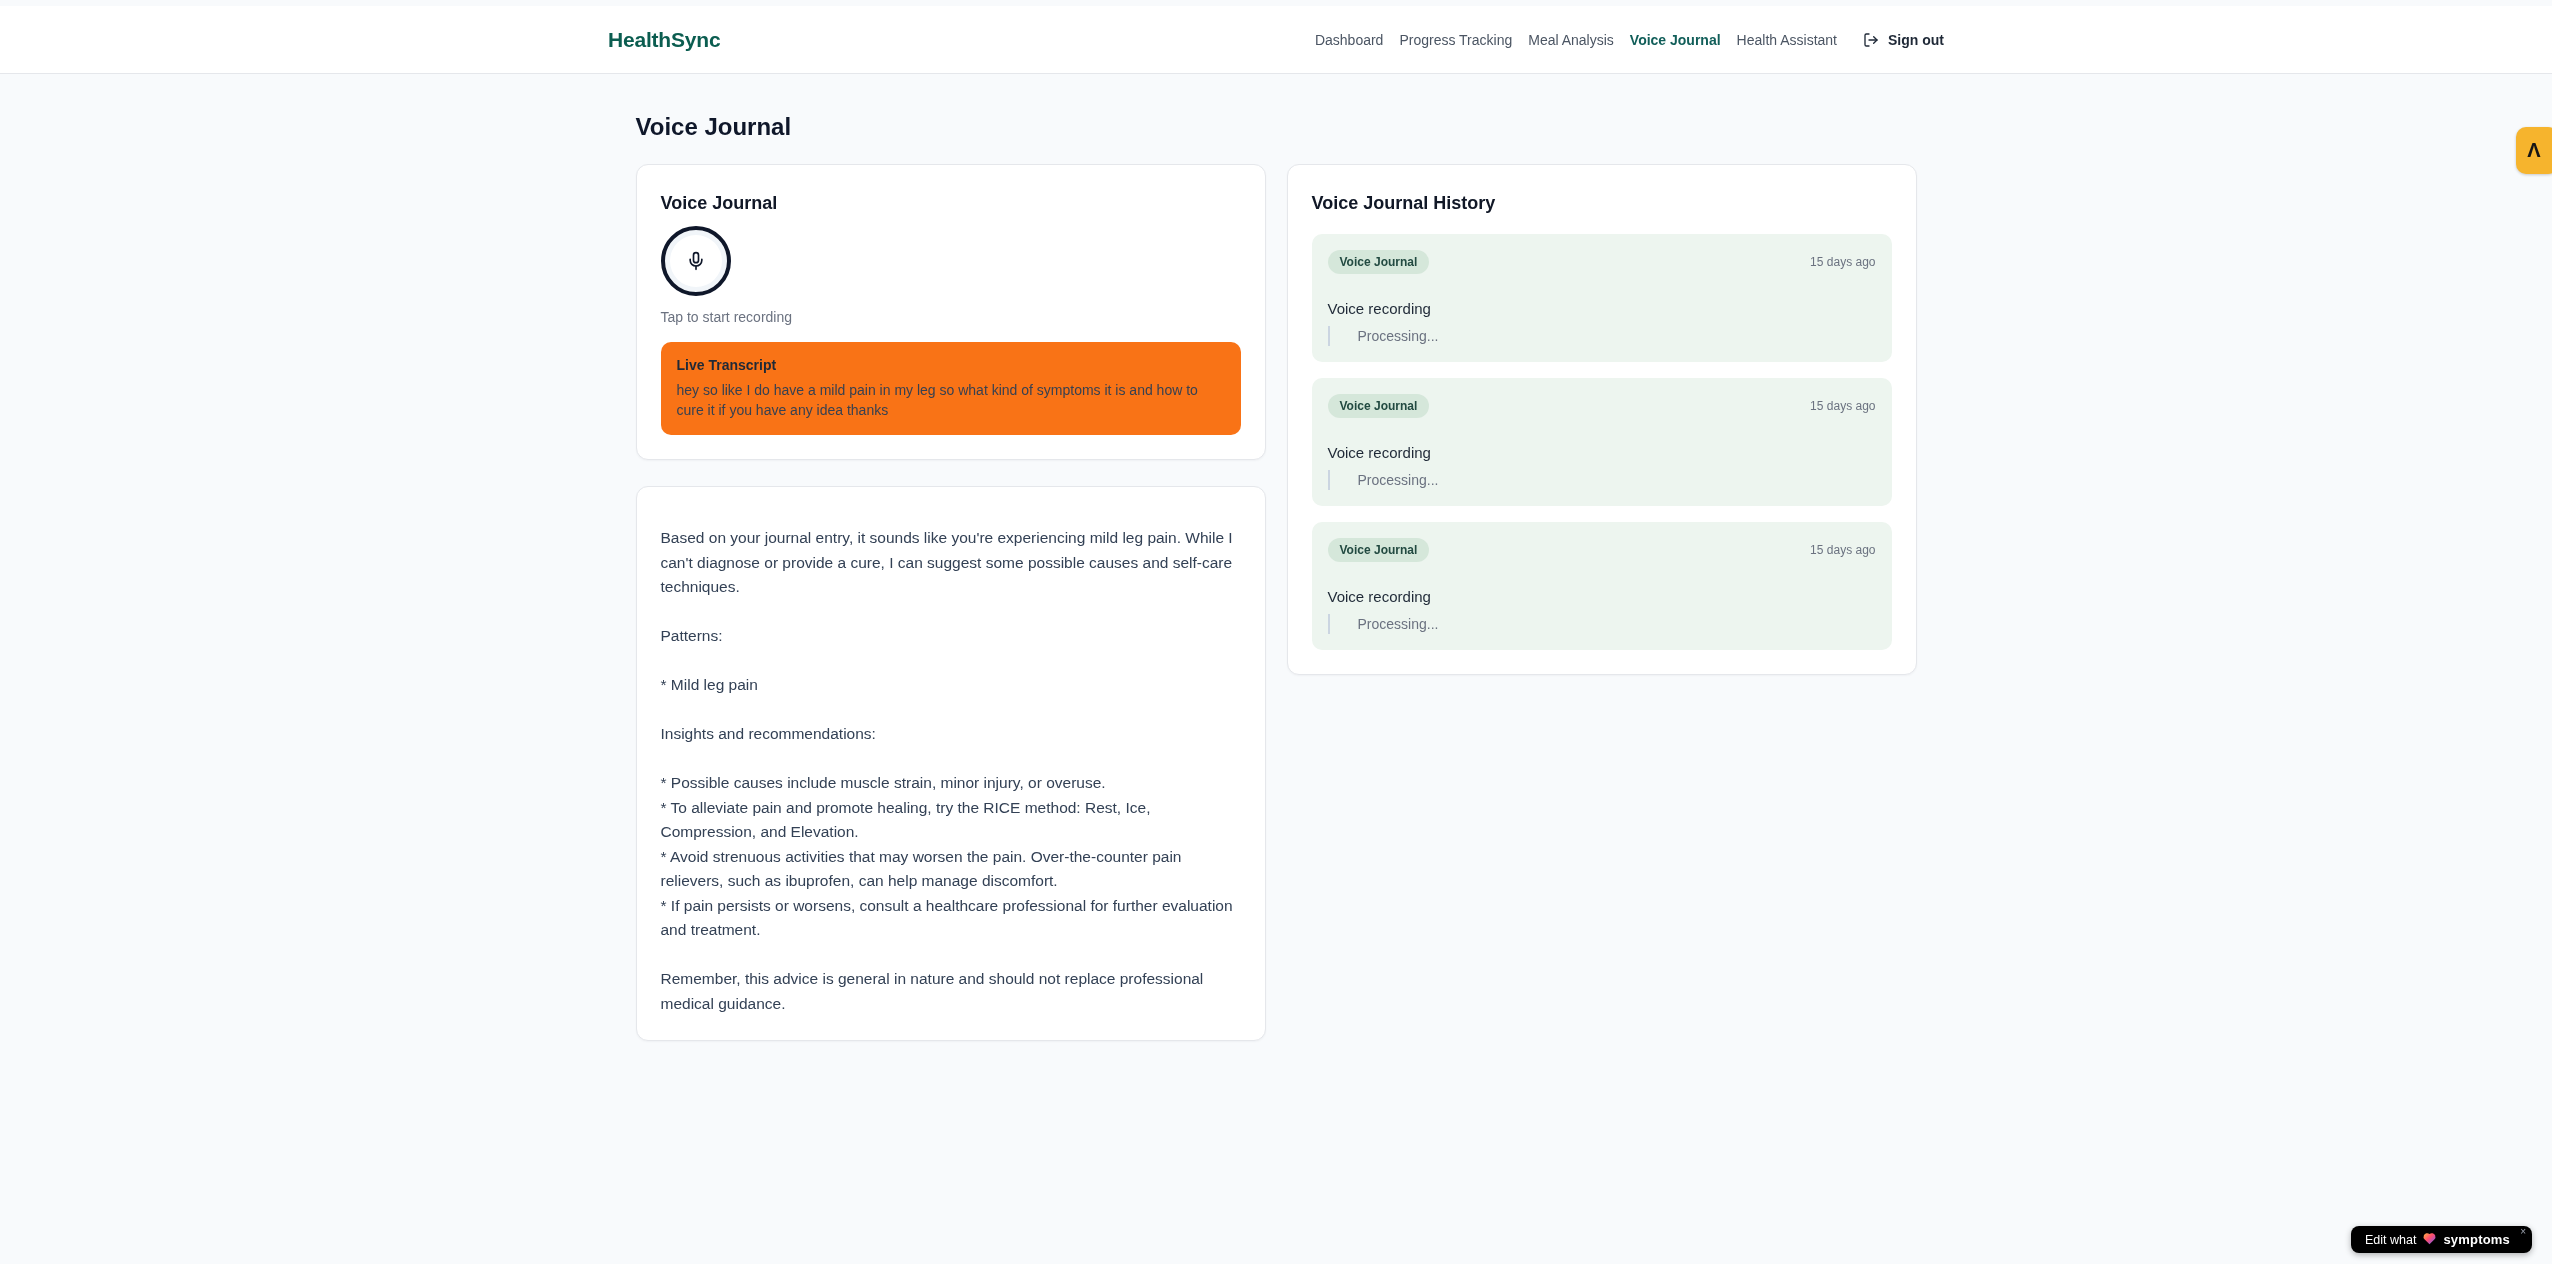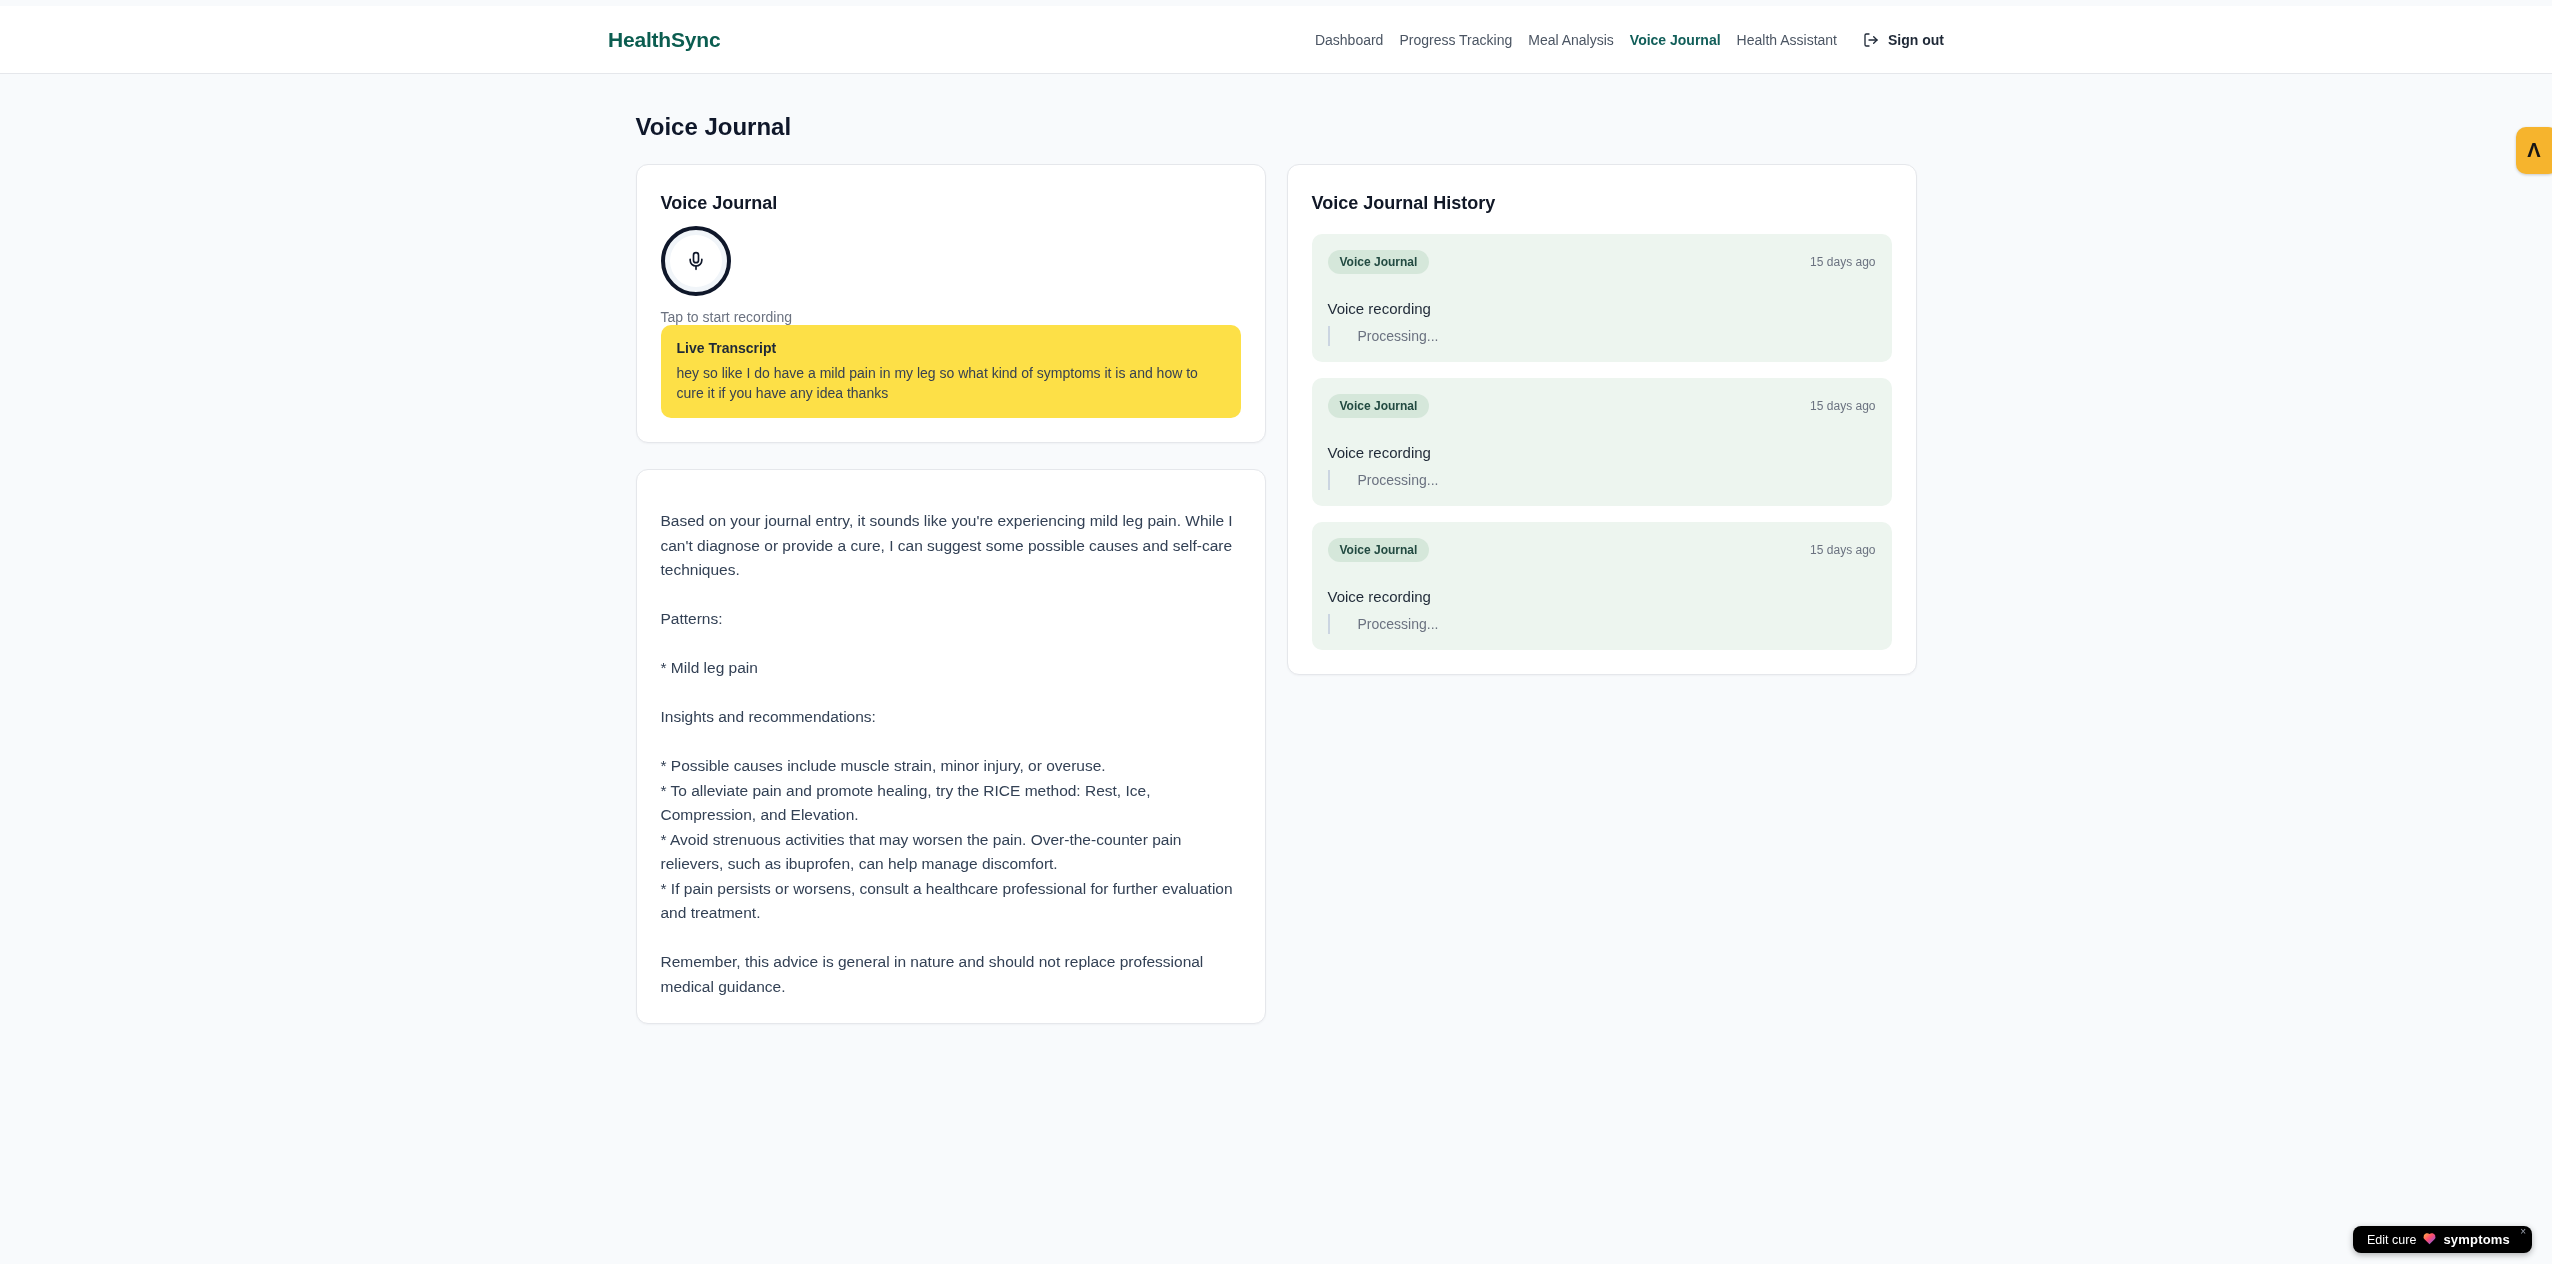--- a/index.html
+++ b/index.html
@@ -119,21 +119,22 @@
     justify-content: center;
     cursor: pointer;
   }
   .mic-button svg { display: block; }
   .tap-hint {
     margin-top: 13px;
     font-size: 14px;
     color: #6b7280;
   }
   .transcript-box {
-    background: #fde047;
+    margin-top: 17px;
+    background: #f97316;
     border-radius: 10px;
     padding: 15px 16px;
   }
   .transcript-title {
     font-size: 14px;
     font-weight: 700;
     color: #1f2937;
     margin-bottom: 7px;
   }
   .transcript-text {
@@ -361,21 +362,21 @@
       </div>
     </section>
   </div>
 </main>
 
 <div class="side-badge">
   <span class="side-badge-glyph">Λ</span>
 </div>
 
 <div class="edit-badge">
-  <span class="edit-badge-prefix">Edit cure</span>
+  <span class="edit-badge-prefix">Edit what</span>
   <span class="heart-icon">
     <svg width="15" height="14" viewBox="0 0 24 22">
       <defs>
         <linearGradient id="hg" x1="0%" y1="0%" x2="100%" y2="100%">
           <stop offset="0%" stop-color="#ffb443"></stop>
           <stop offset="45%" stop-color="#ff4d6d"></stop>
           <stop offset="100%" stop-color="#6a5cff"></stop>
         </linearGradient>
       </defs>
       <path d="M12 21 4.3 13.2A6.2 6.2 0 0 1 3 6.4 6 6 0 0 1 12 4.6 6 6 0 0 1 21 6.4a6.2 6.2 0 0 1-1.3 6.8Z" fill="url(#hg)"></path>

